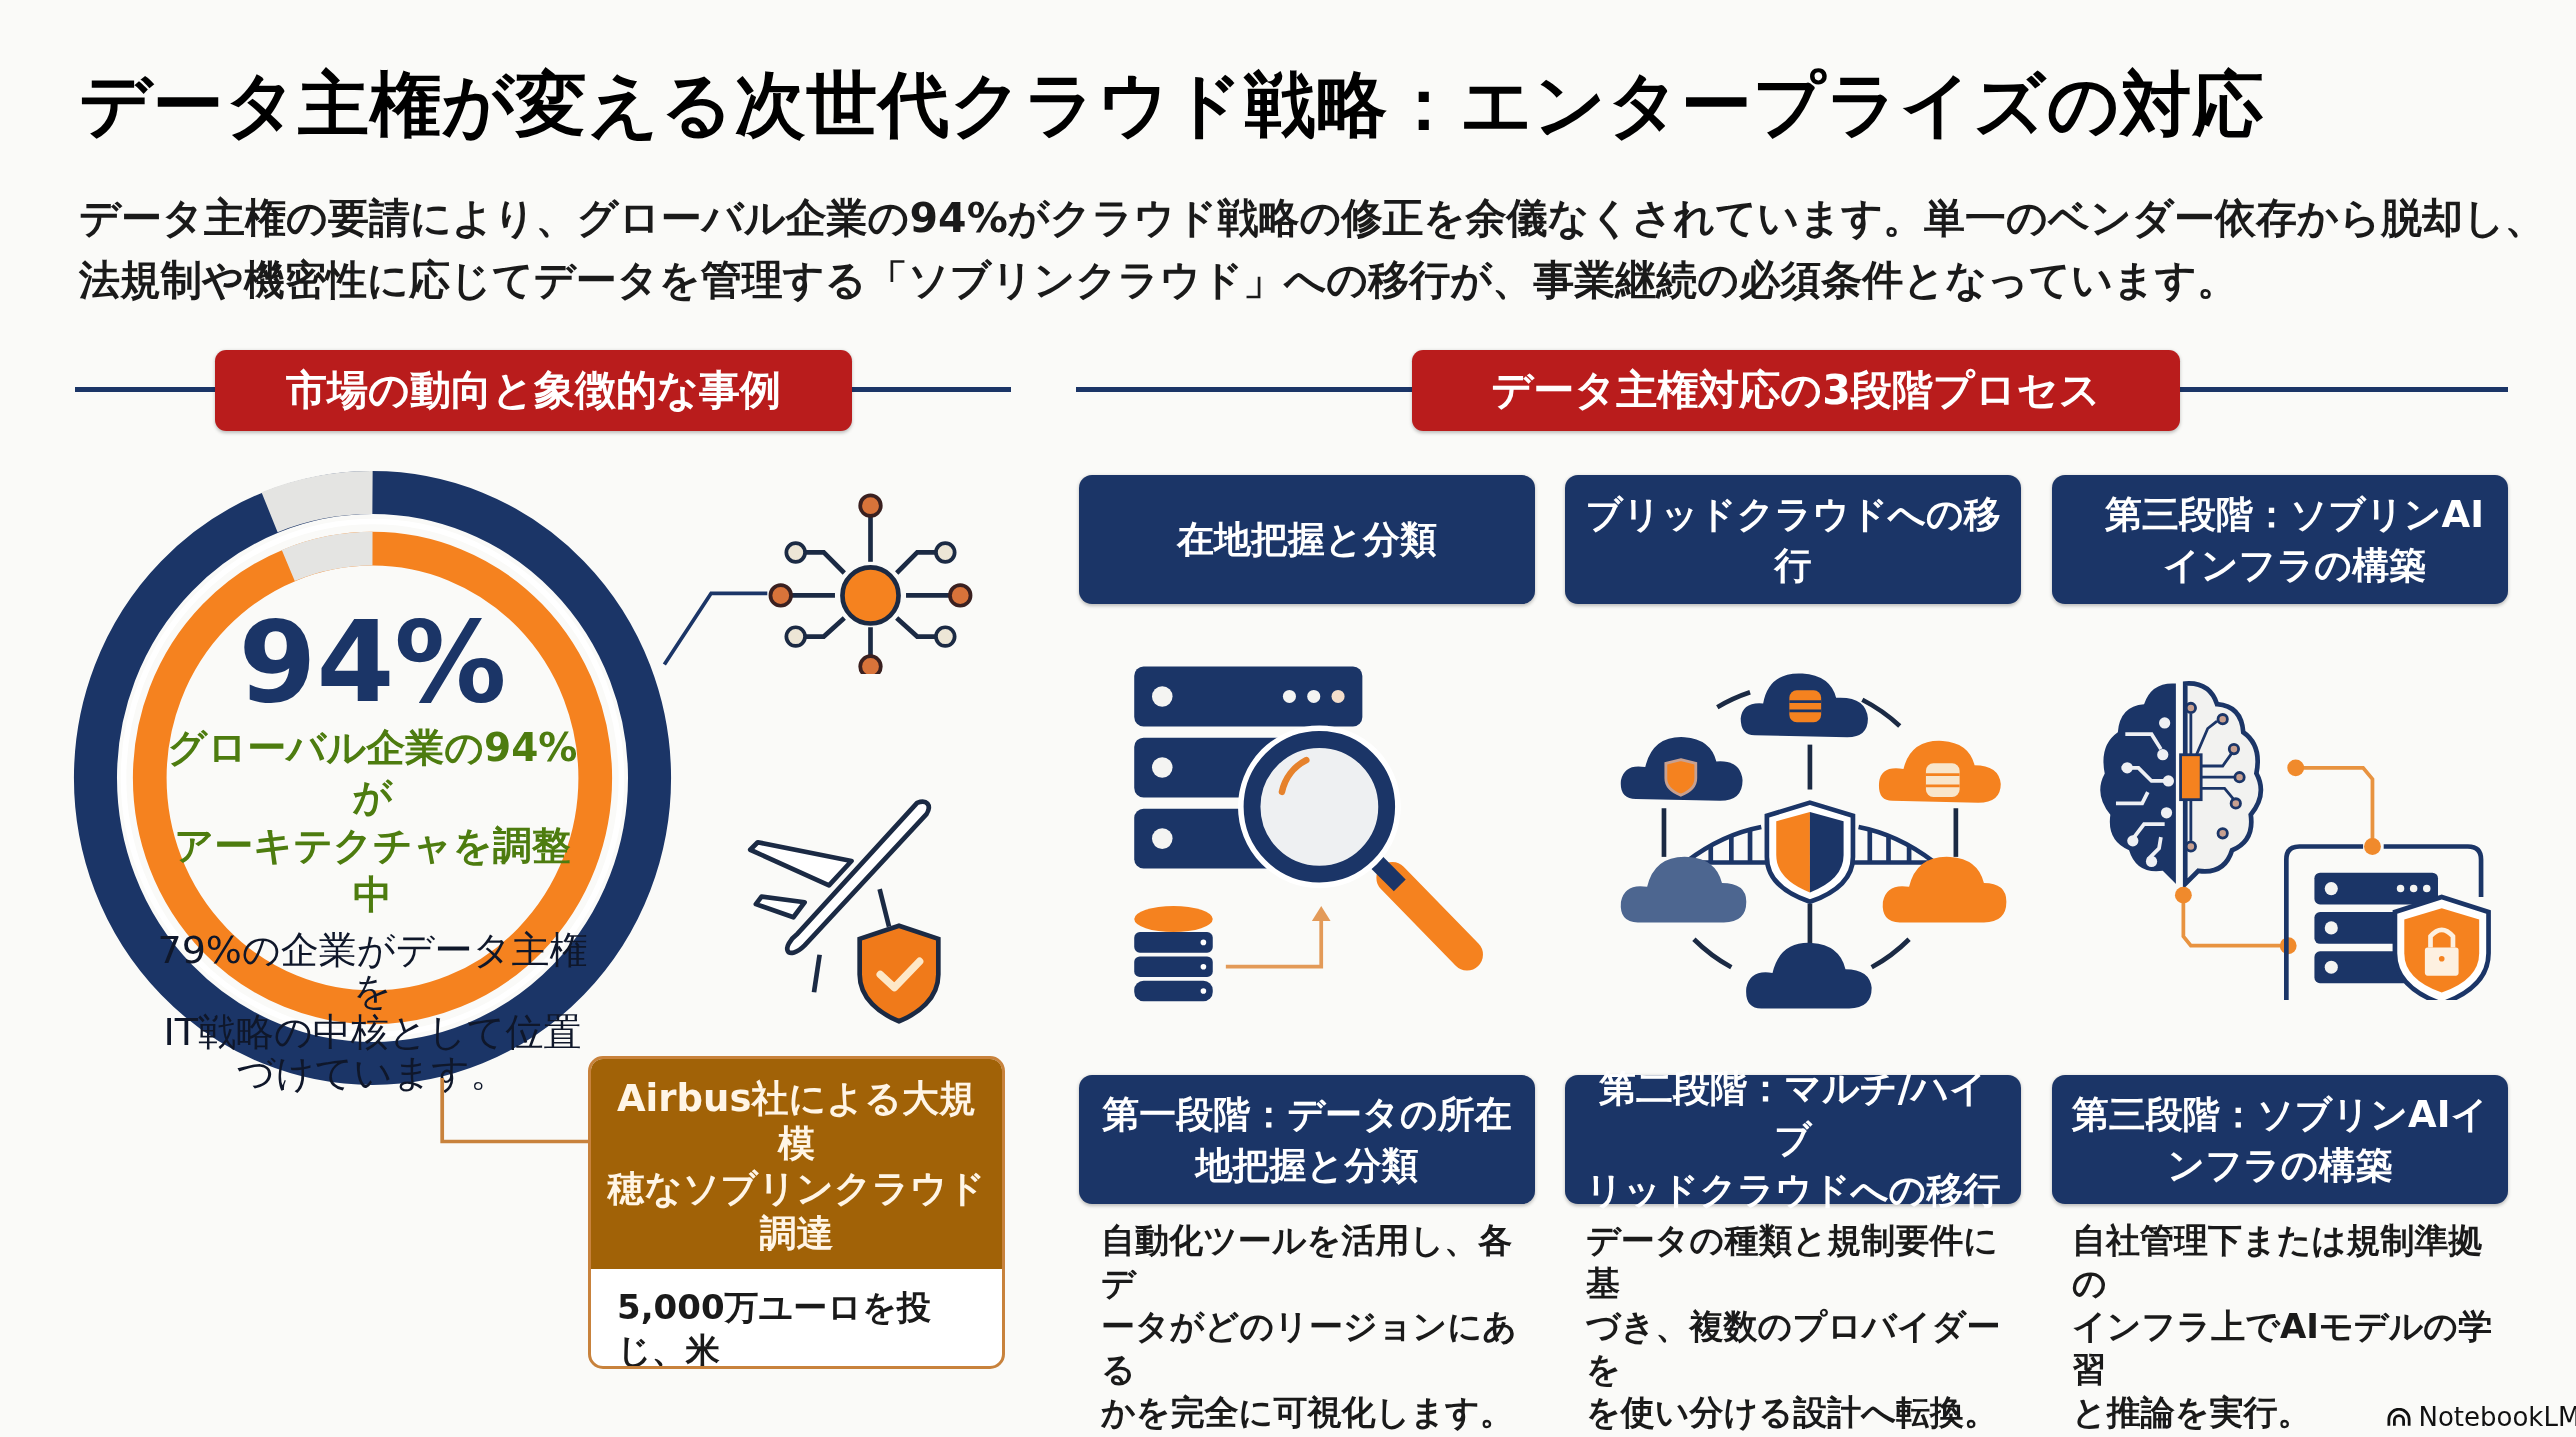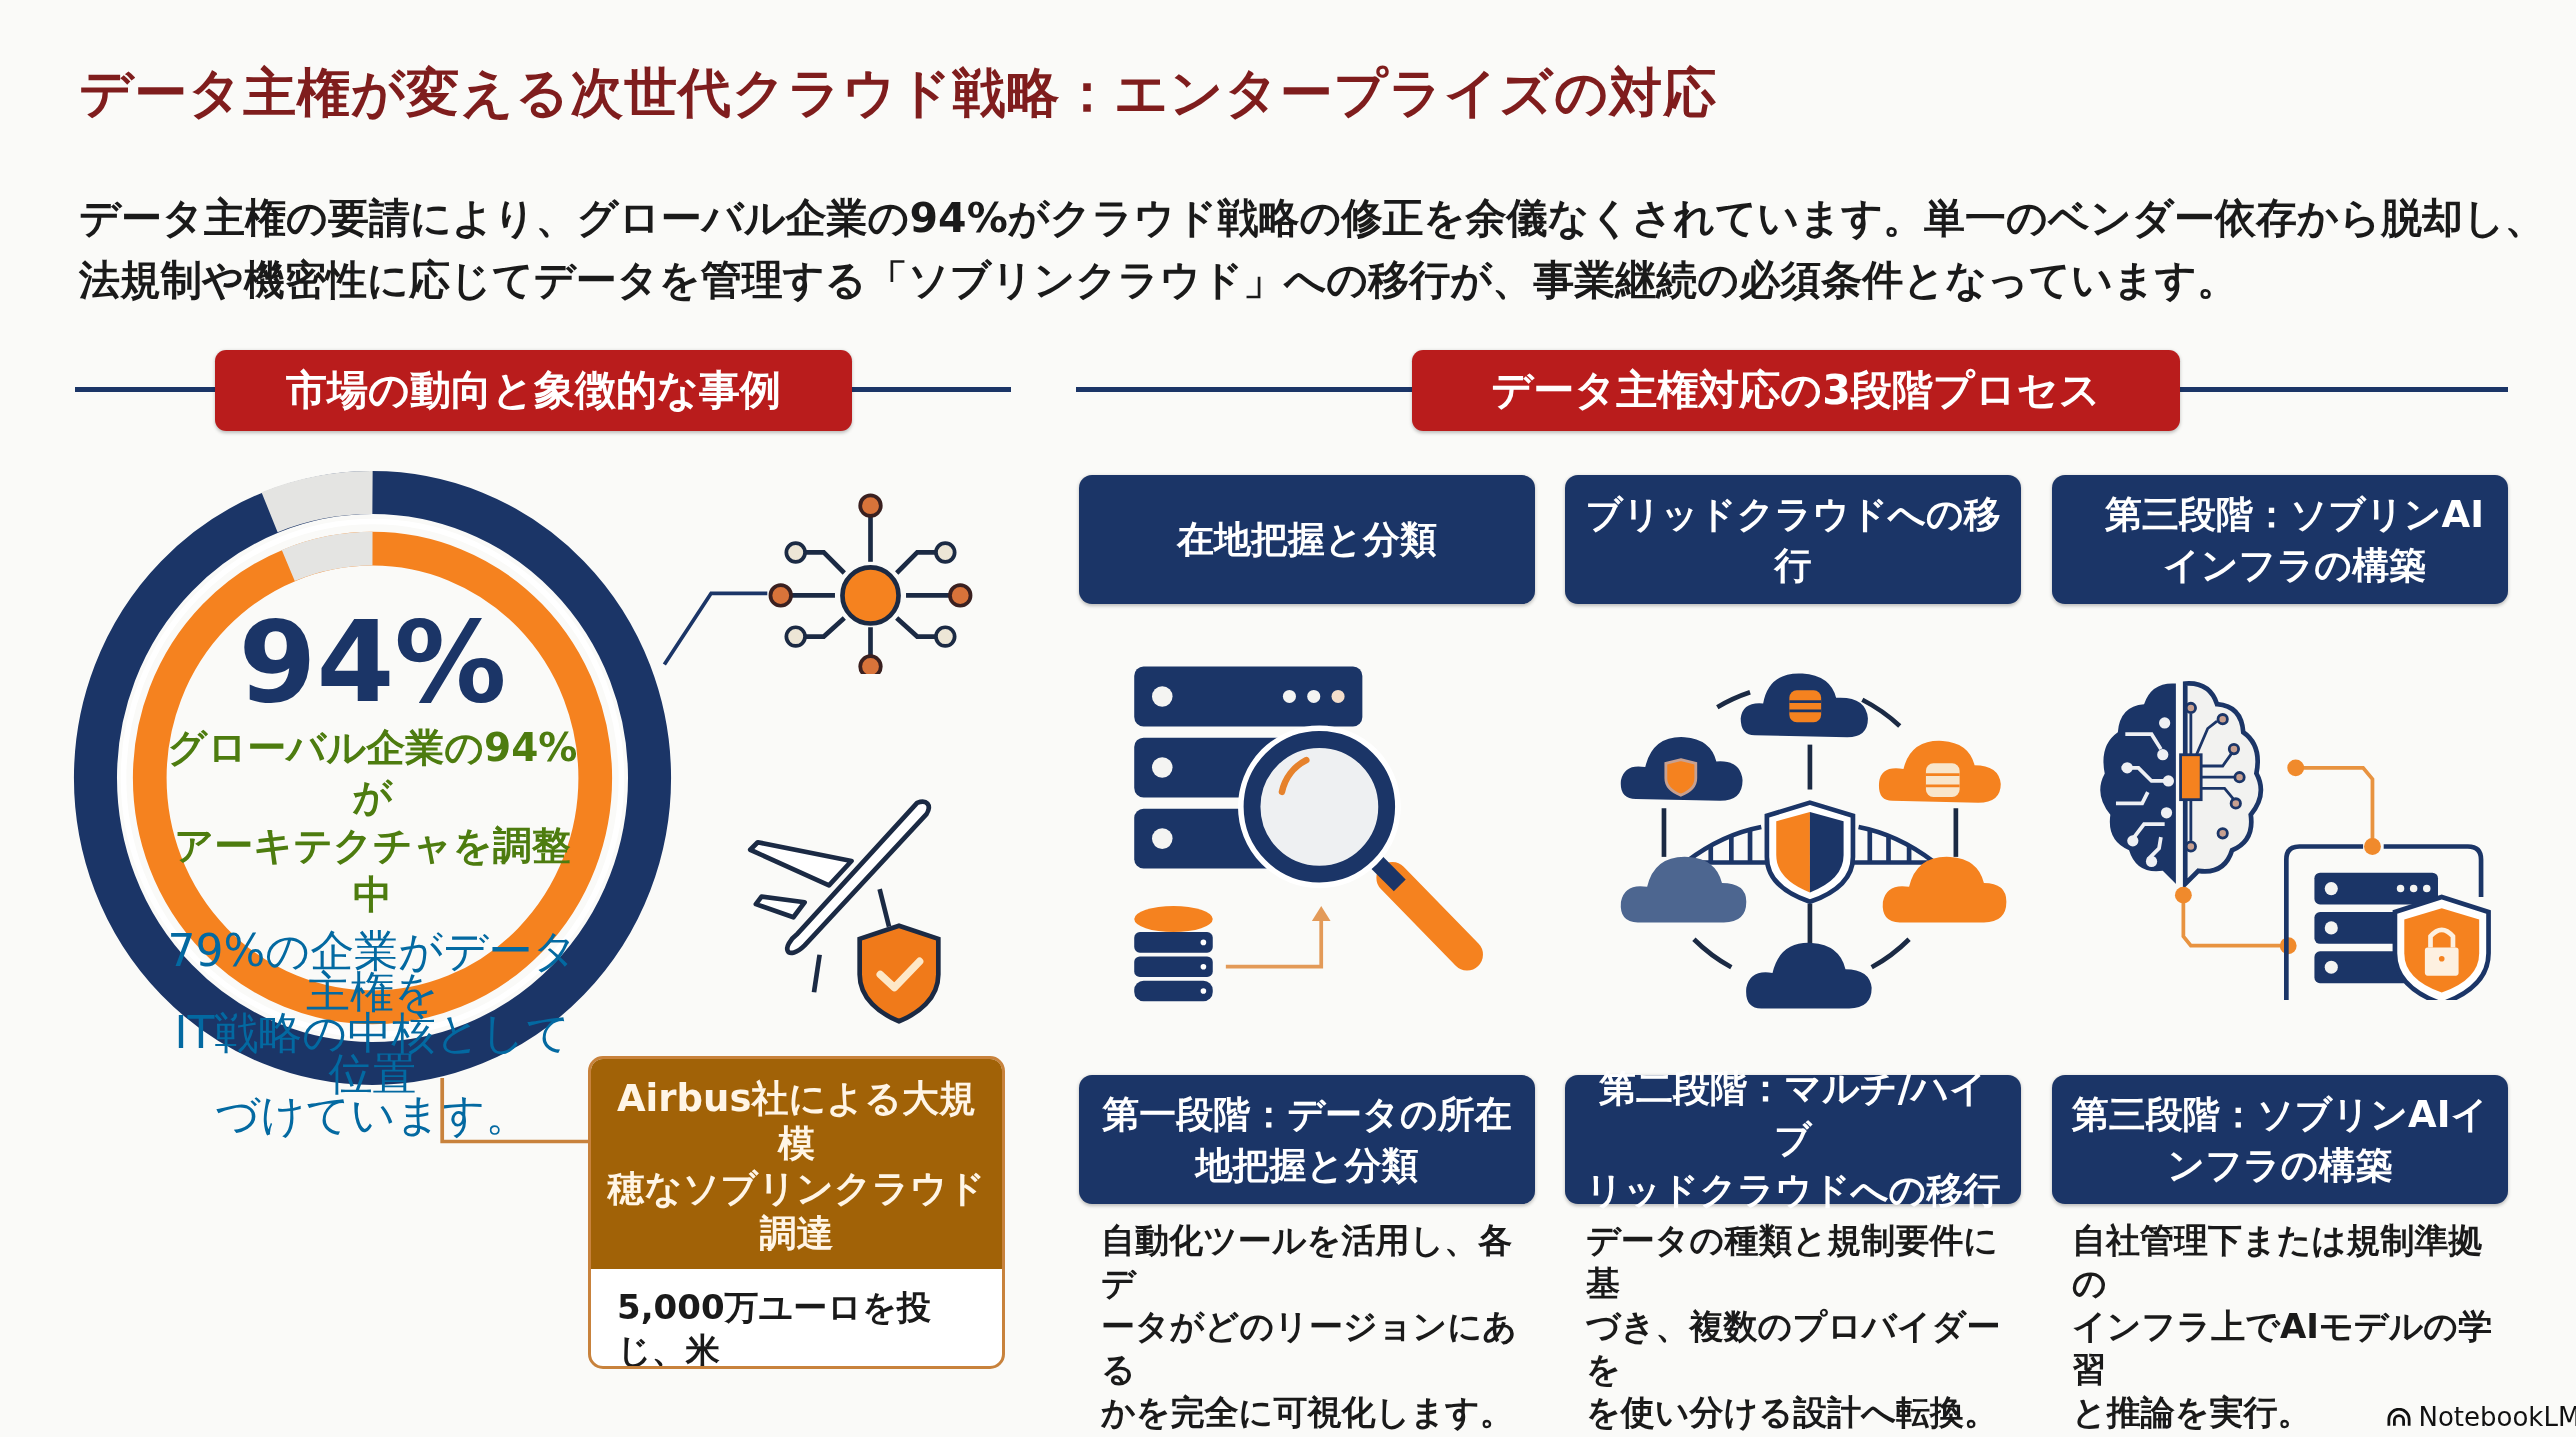--- a/index.html
+++ b/index.html
@@ -7,21 +7,21 @@
     body {
       background: #fafaf8;
       font-family: "DejaVu Sans", "Liberation Sans", sans-serif;
       color: #1a1a1a;
       position: relative;
       overflow: hidden;
     }
     .abs { position: absolute; }
     .title {
       left: 79px; top: 58px;
-      font-size: 53px; font-weight: bold; color: #7f1d1d;
+      font-size: 71px; font-weight: bold; color: #000000;
       letter-spacing: 0.9px; white-space: nowrap;
     }
     .intro {
       left: 79px; top: 187px; width: 2434px;
       font-size: 41px; font-weight: bold; color: #1a1a1a; line-height: 62px;
     }
     .intro p { white-space: nowrap; }
     .rule { height: 4.7px; background: #1b3567; }
     .section-badge {
       background: #b91c1c; color: #fff; border-radius: 11.2px;
@@ -35,21 +35,21 @@
       display: flex; align-items: center; justify-content: center;
       text-align: center; padding: 0 19px;
       box-shadow: 0 1.9px 3.7px rgba(0,0,0,0.25);
     }
     .stage-desc {
       font-size: 34px; font-weight: bold; line-height: 43px; color: #1a1a1a;
     }
     .donut-text { text-align: center; }
     .donut-big { font-size: 112px; font-weight: bold; color: #1b3567; line-height: 122px; }
     .donut-head { font-size: 39px; font-weight: bold; line-height: 49px; color: #4d7c0f; }
-    .donut-sub { font-size: 44px; font-weight: normal; line-height: 41px; color: #0369a1; margin-top: 11.2px; }
+    .donut-sub { font-size: 38px; font-weight: normal; line-height: 41px; color: #0f172a; margin-top: 11.2px; }
     .case-card {
       border: 3.7px solid #c8823c; border-radius: 15px; background: #fff; overflow: hidden;
     }
     .case-head {
       background: #a16207; color: #fff5e6; font-weight: bold; font-size: 37px; line-height: 45px;
       text-align: center; padding: 17px 13px 13px;
     }
     .case-body {
       font-size: 34px; font-weight: bold; line-height: 43px; padding: 17px 22.5px 17px 26px;
     }

